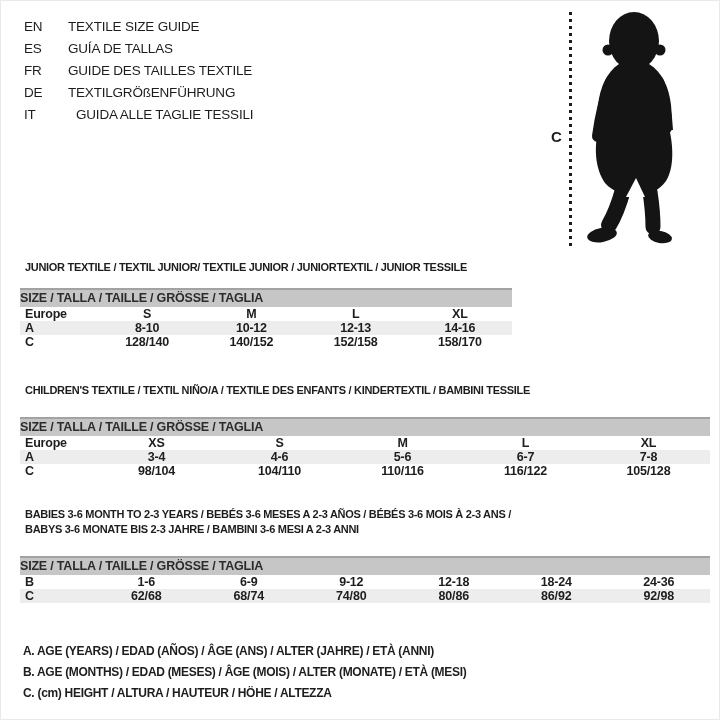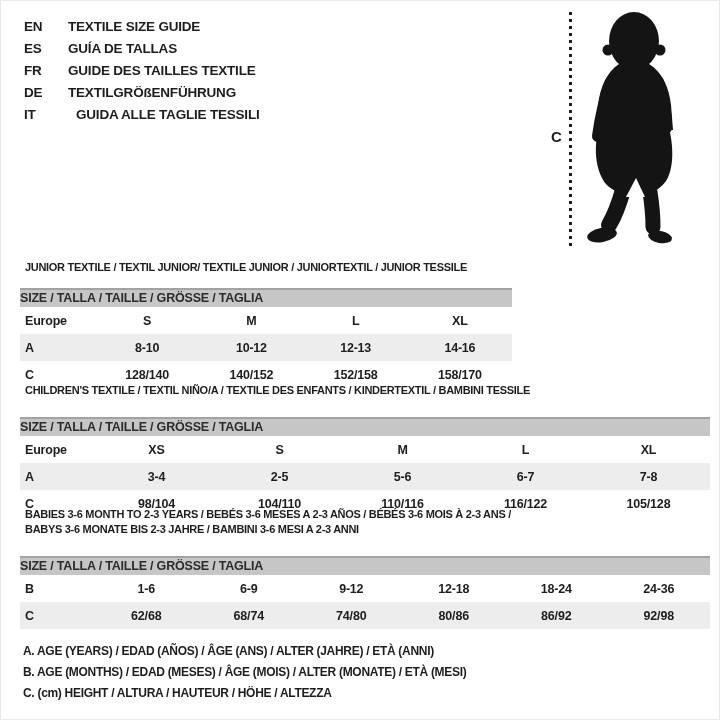--- a/index.html
+++ b/index.html
@@ -7,21 +7,21 @@
     width:720px;height:720px;position:relative;overflow:hidden;
     background:#ffffff;
     font-family:"Liberation Sans", sans-serif;
     color:var(--text,#1d1d1d);
     -webkit-font-smoothing:antialiased;
   }
   #frame{position:absolute;inset:0;border:1px solid var(--frame,#e9e9e9);pointer-events:none;}
 
   
   #lang-block{position:absolute;left:24px;top:16px;}
-  .lang-row{display:flex;line-height:22px;font-size:13.5px;font-weight:700;letter-spacing:-0.2px;}
+  .lang-row{display:flex;line-height:22px;font-size:13.5px;font-weight:400;letter-spacing:-0.2px;}
   .lang-code{width:44px;}
   .lang-label{white-space:nowrap;}
 
   
   #figure-block{position:absolute;left:545px;top:10px;width:170px;height:242px;}
   .c-label{position:absolute;left:6px;top:118px;font-size:15px;font-weight:700;}
   .dotted-line{
     position:absolute;left:24px;top:2px;width:3px;height:238px;
     background-image:repeating-linear-gradient(to bottom,var(--text,#1d1d1d) 0 3px,transparent 3px 7px);
   }
@@ -35,21 +35,21 @@
   .tbl-title{padding-left:5px;font-size:11px;font-weight:700;line-height:15px;letter-spacing:-0.3px;white-space:nowrap;}
   .tbl{margin-top:13px;}
   #sec2 .tbl, #sec3 .tbl{margin-top:19px;}
   #sec1 .tbl{width:492px;}
   #sec2 .tbl, #sec3 .tbl{width:690px;}
   .tbl-head{
     height:17px;line-height:17px;border-top:2px solid var(--bar_top,#a2a2a2);
     background:var(--bar,#c6c6c6);
     font-size:12.5px;font-weight:700;letter-spacing:-0.2px;color:#2b2b2b;
   }
-  .tbl-row{display:flex;height:27px;align-items:center;font-size:12.5px;font-weight:700;letter-spacing:-0.2px;}
+  .tbl-row{display:flex;height:14px;align-items:center;font-size:12.5px;font-weight:700;letter-spacing:-0.2px;}
   .tbl-row.shaded{background:var(--shade,#ededed);}
   .row-label{width:70px;padding-left:5px;}
   .cell{flex:1;text-align:center;}
 
   
   #footnotes{position:absolute;left:20px;top:641px;}
   .footnote{padding-left:3px;line-height:21px;font-size:12px;font-weight:700;letter-spacing:-0.3px;white-space:nowrap;}
 </style>
 </head>
 <body>
@@ -146,21 +146,21 @@
         <div class="row-label">Europe</div>
         <div class="cell">XS</div>
         <div class="cell">S</div>
         <div class="cell">M</div>
         <div class="cell">L</div>
         <div class="cell">XL</div>
       </div>
       <div class="tbl-row shaded">
         <div class="row-label">A</div>
         <div class="cell">3-4</div>
-        <div class="cell">2-5</div>
+        <div class="cell">4-6</div>
         <div class="cell">5-6</div>
         <div class="cell">6-7</div>
         <div class="cell">7-8</div>
       </div>
       <div class="tbl-row">
         <div class="row-label">C</div>
         <div class="cell">98/104</div>
         <div class="cell">104/110</div>
         <div class="cell">110/116</div>
         <div class="cell">116/122</div>

